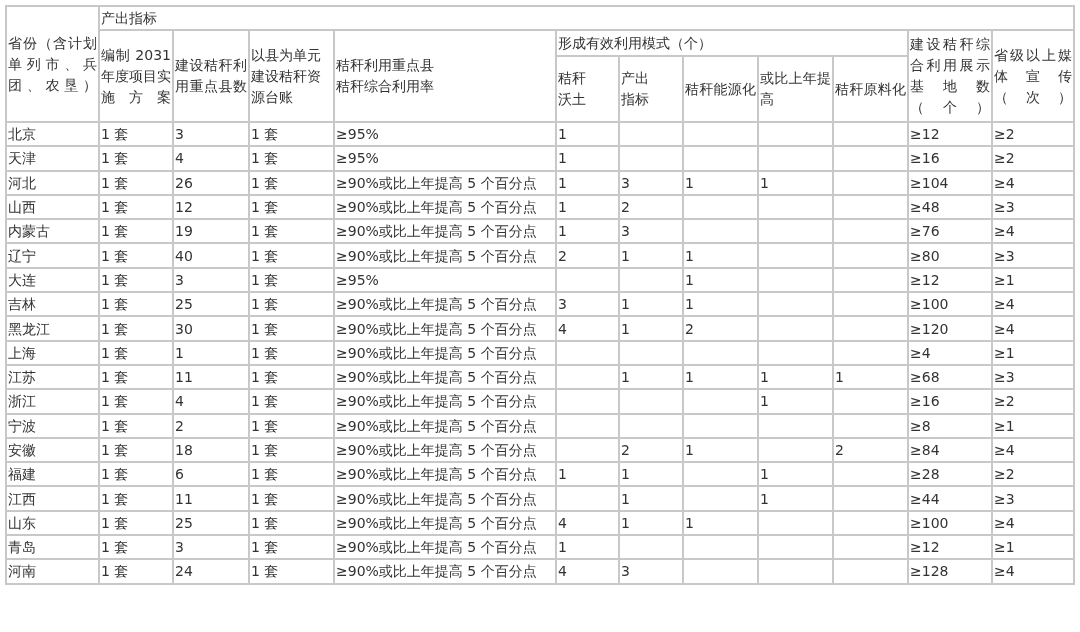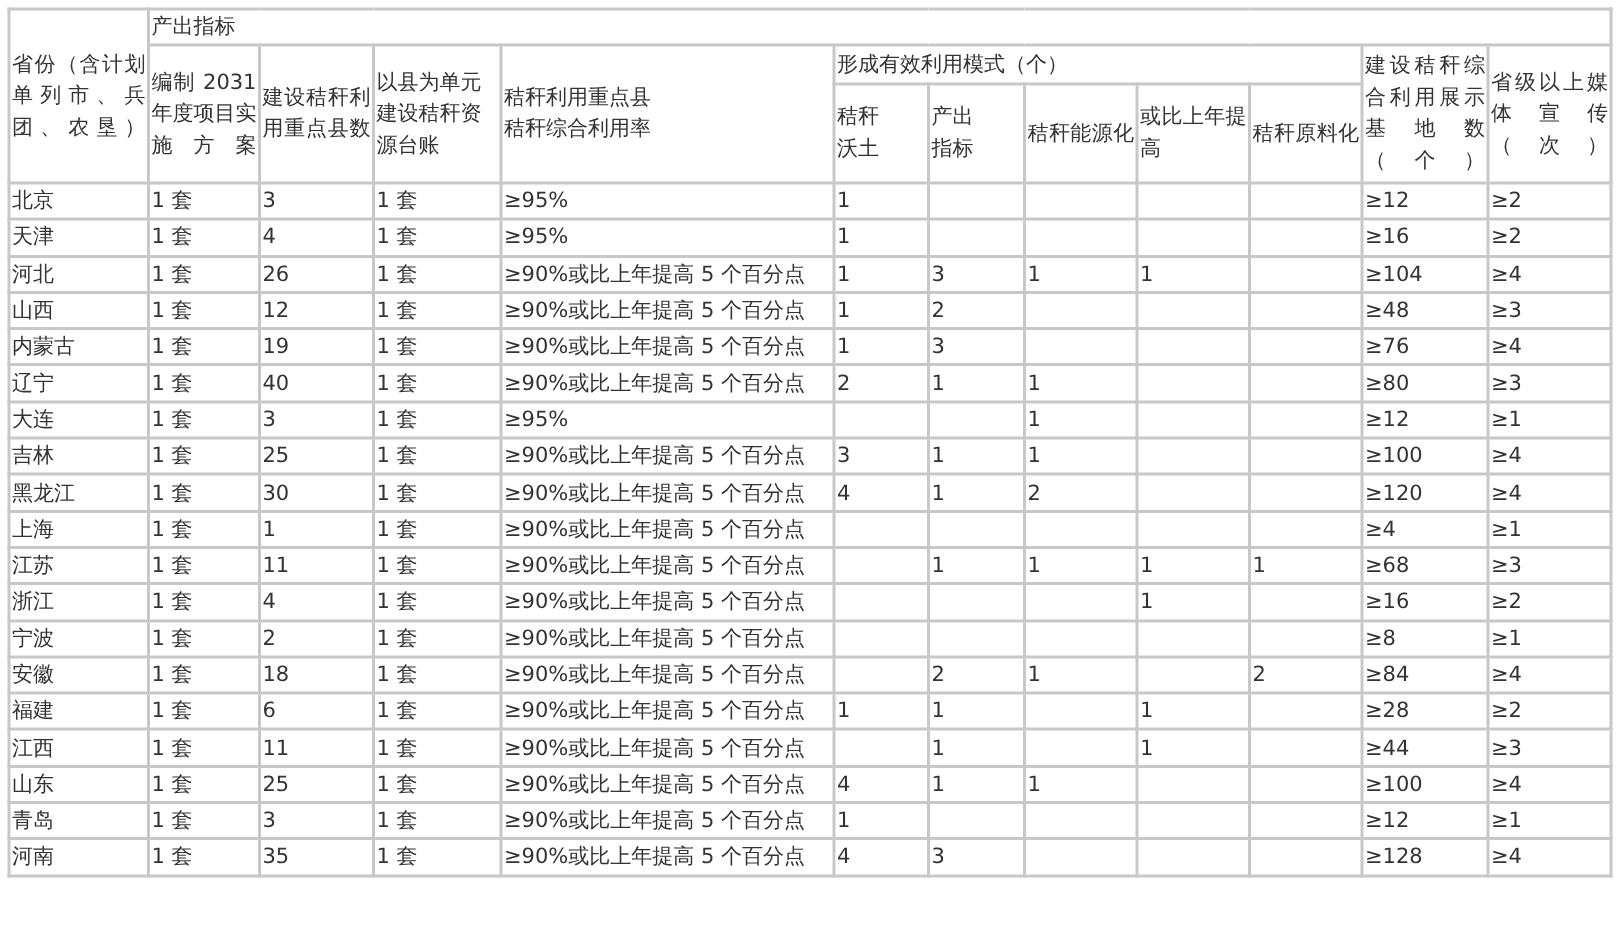--- a/index.html
+++ b/index.html
@@ -321,21 +321,21 @@
         <td></td>
         <td></td>
         <td></td>
         <td></td>
         <td>≥12</td>
         <td>≥1</td>
       </tr>
       <tr class="data">
         <td>河南</td>
         <td>1 套</td>
-        <td>35</td>
+        <td>24</td>
         <td>1 套</td>
         <td>≥90%或比上年提高 5 个百分点</td>
         <td>4</td>
         <td>3</td>
         <td></td>
         <td></td>
         <td></td>
         <td>≥128</td>
         <td>≥4</td>
       </tr>

